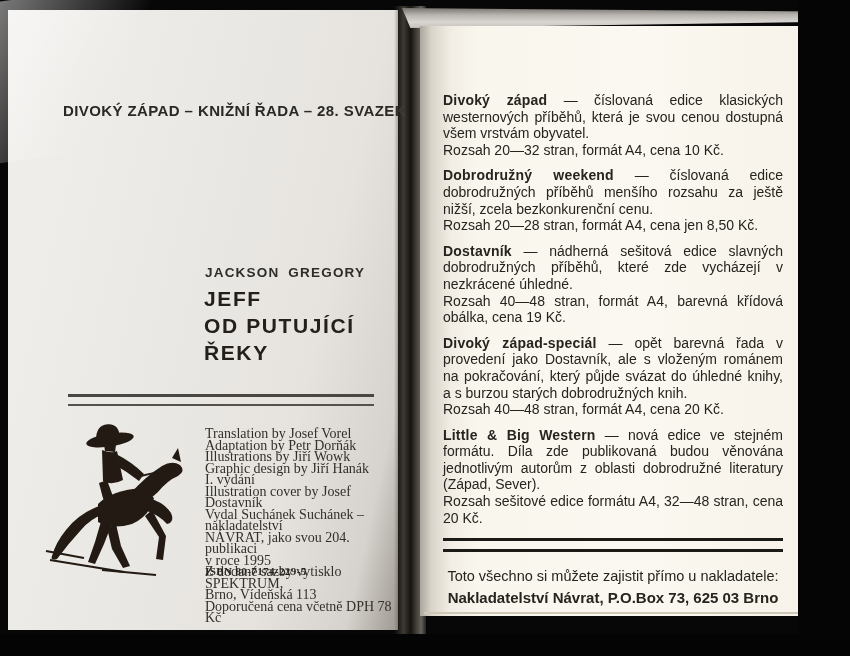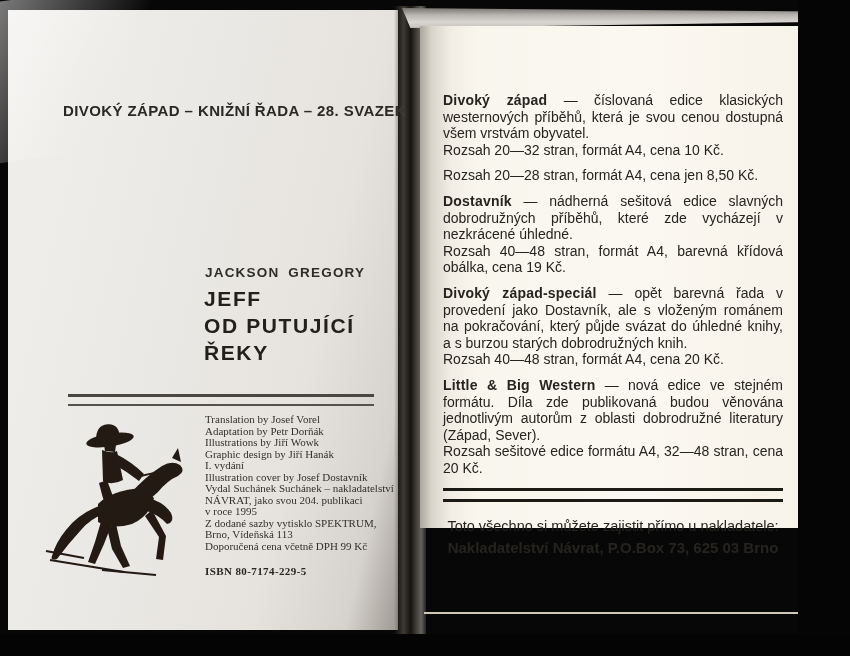--- a/index.html
+++ b/index.html
@@ -33,22 +33,22 @@
   }
   .title{
     position:absolute;left:196px;top:275px;
     font-size:21px;font-weight:700;letter-spacing:1.6px;line-height:27px;color:#222019;
   }
   .title-rule{
     position:absolute;left:60px;top:384px;width:306px;height:7px;
     border-top:3px solid #4a4742;border-bottom:2px solid #55524c;
   }
   .credits{
-    position:absolute;left:197px;top:404px;width:190px;
-    font-family:"Liberation Serif",serif;font-size:11px;line-height:11.5px;color:#33302a;
+    position:absolute;left:197px;top:418px;width:190px;
+    font-family:"Liberation Serif",serif;font-size:14px;line-height:11.5px;color:#33302a;
   }
   .isbn{
     position:absolute;left:197px;top:555px;
     font-family:"Liberation Serif",serif;font-weight:700;font-size:11px;
     letter-spacing:.4px;color:#29261f;
   }
   .illustration{position:absolute;left:36px;top:408px;width:158px;height:162px;}
 
   
   .gutter{
@@ -56,21 +56,21 @@
     background:linear-gradient(90deg,rgba(120,115,108,0) 0%,rgba(70,66,60,.85) 30%,#16130e 52%,#3d3933 68%,rgba(150,145,137,.65) 85%,rgba(200,196,189,.15) 100%);
   }
 
   
   .top-cover-edge{
     position:absolute;left:402px;top:8px;width:418px;height:20px;
     background:linear-gradient(180deg,#77736e 0%,#b8b5b0 35%,#d9d6d1 70%,#c4c1bc 100%);
     clip-path:polygon(0 0,100% 18%,98% 70%,2% 100%);
   }
   .right-page{
-    position:absolute;left:420px;top:26px;width:378px;height:502px;
+    position:absolute;left:420px;top:26px;width:378px;height:590px;
     background:linear-gradient(90deg,#aba69d 0%,#d9d4ca 3%,#f1ede4 8%,#f9f6ee 15%,#fbf8f1 60%,#f7f3ea 100%);
   }
   .page-stack-edge{
     position:absolute;left:424px;top:612px;width:374px;height:22px;
     background:linear-gradient(180deg,#efe9db 0%,#f4efe2 40%,#ddd6c4 85%,#9d968４ 100%);
     border-top:2px solid #cfc8b7;
   }
   .right-black{position:absolute;left:798px;top:0;width:52px;height:656px;background:#050505;}
   .bottom-black{position:absolute;left:0;top:634px;width:850px;height:22px;background:#040404;}
 
@@ -114,21 +114,21 @@
       <div>Adaptation by Petr Dorňák</div>
       <div>Illustrations by Jiří Wowk</div>
       <div>Graphic design by Jiří Hanák</div>
       <div>I. vydání</div>
       <div>Illustration cover by Josef Dostavník</div>
       <div>Vydal Suchánek Suchánek – nakladatelství</div>
       <div>NÁVRAT, jako svou 204. publikaci</div>
       <div>v roce 1995</div>
       <div>Z dodané sazby vytisklo SPEKTRUM,</div>
       <div>Brno, Vídeňská 113</div>
-      <div>Doporučená cena včetně DPH 99 Kč</div>
+      <div>Doporučená cena včetně DPH 78 Kč</div>
     </div>
 
     <div class="isbn">ISBN 80-7174-229-5</div>
 
     <div class="illustration">
       <svg viewBox="0 0 158 162" width="158" height="162">
         <g fill="#221a13" stroke="none">
 
           <g transform="rotate(-9 66 22)">
             <ellipse cx="66" cy="22" rx="24" ry="6.5"></ellipse>
@@ -174,20 +174,21 @@
 
   <div class="right-page">
     <div class="right-col">
 
       <div class="edition">
         <p class="ed-para"><b>Divoký západ</b> <span>— číslovaná edice klasických westernových příběhů, která je svou cenou dostupná všem vrstvám obyvatel.</span></p>
         <div class="ed-details">Rozsah 20—32 stran, formát A4, cena 10 Kč.</div>
       </div>
 
       <div class="edition">
+        <p class="ed-para"><b>Dobrodružný weekend</b> <span>— číslovaná edice dobrodružných příběhů menšího rozsahu za ještě nižší, zcela bezkonkurenční cenu.</span></p>
         <div class="ed-details">Rozsah 20—28 stran, formát A4, cena jen 8,50 Kč.</div>
       </div>
 
       <div class="edition">
         <p class="ed-para"><b>Dostavník</b> <span>— nádherná sešitová edice slavných dobrodružných příběhů, které zde vycházejí v nezkrácené úhledné.</span></p>
         <div class="ed-details">Rozsah 40—48 stran, formát A4, barevná křídová obálka, cena 19 Kč.</div>
       </div>
 
       <div class="edition">
         <p class="ed-para"><b>Divoký západ-speciál</b> <span>— opět barevná řada v provedení jako Dostavník, ale s vloženým románem na pokračování, který půjde svázat do úhledné knihy, a s burzou starých dobrodružných knih.</span></p>

